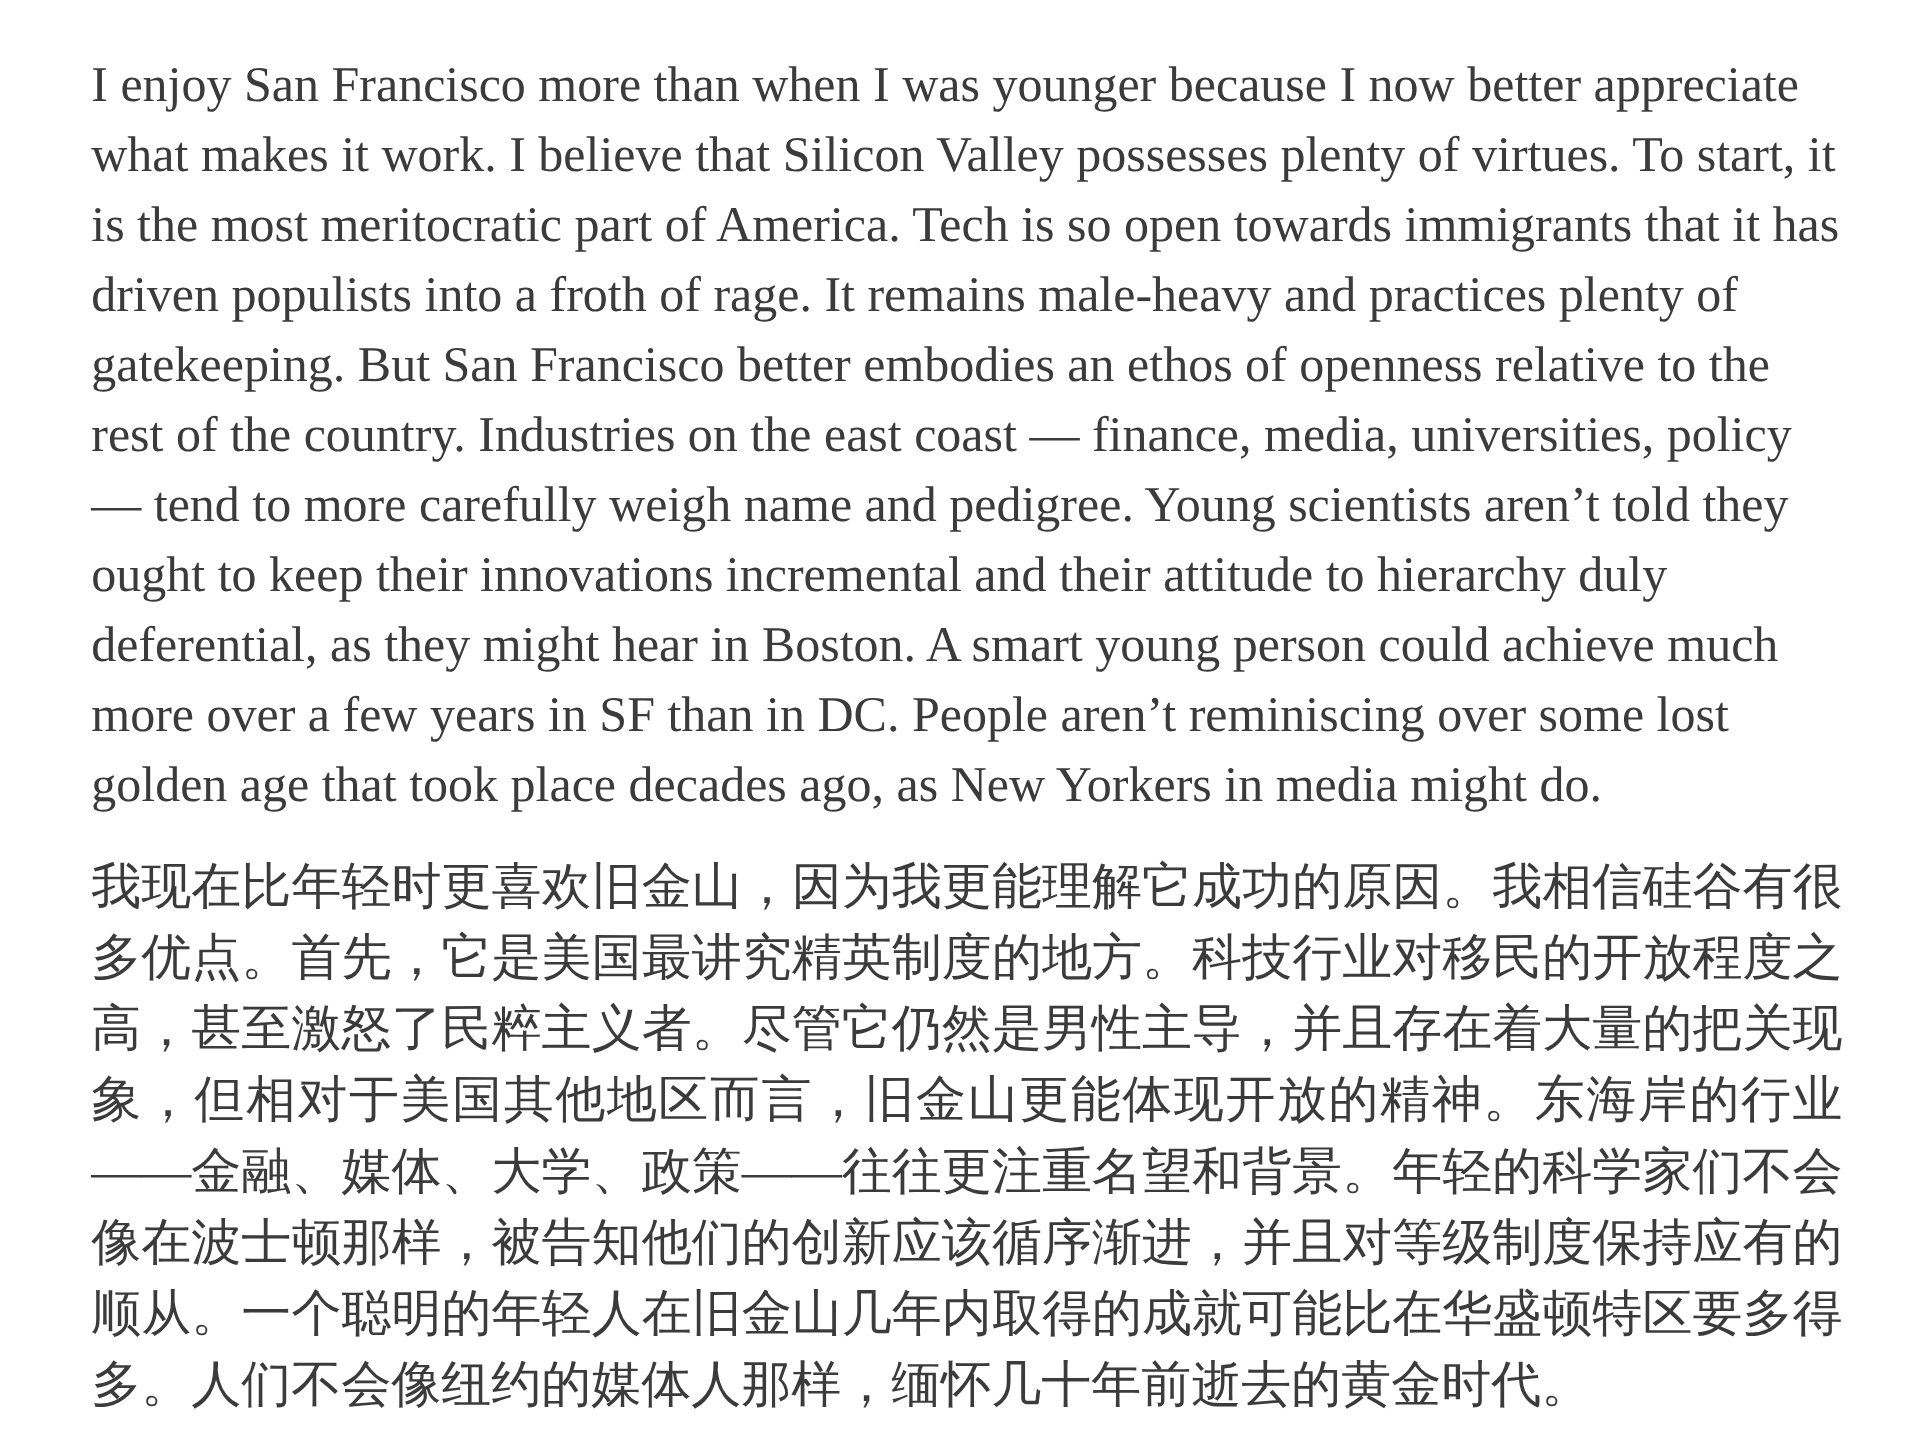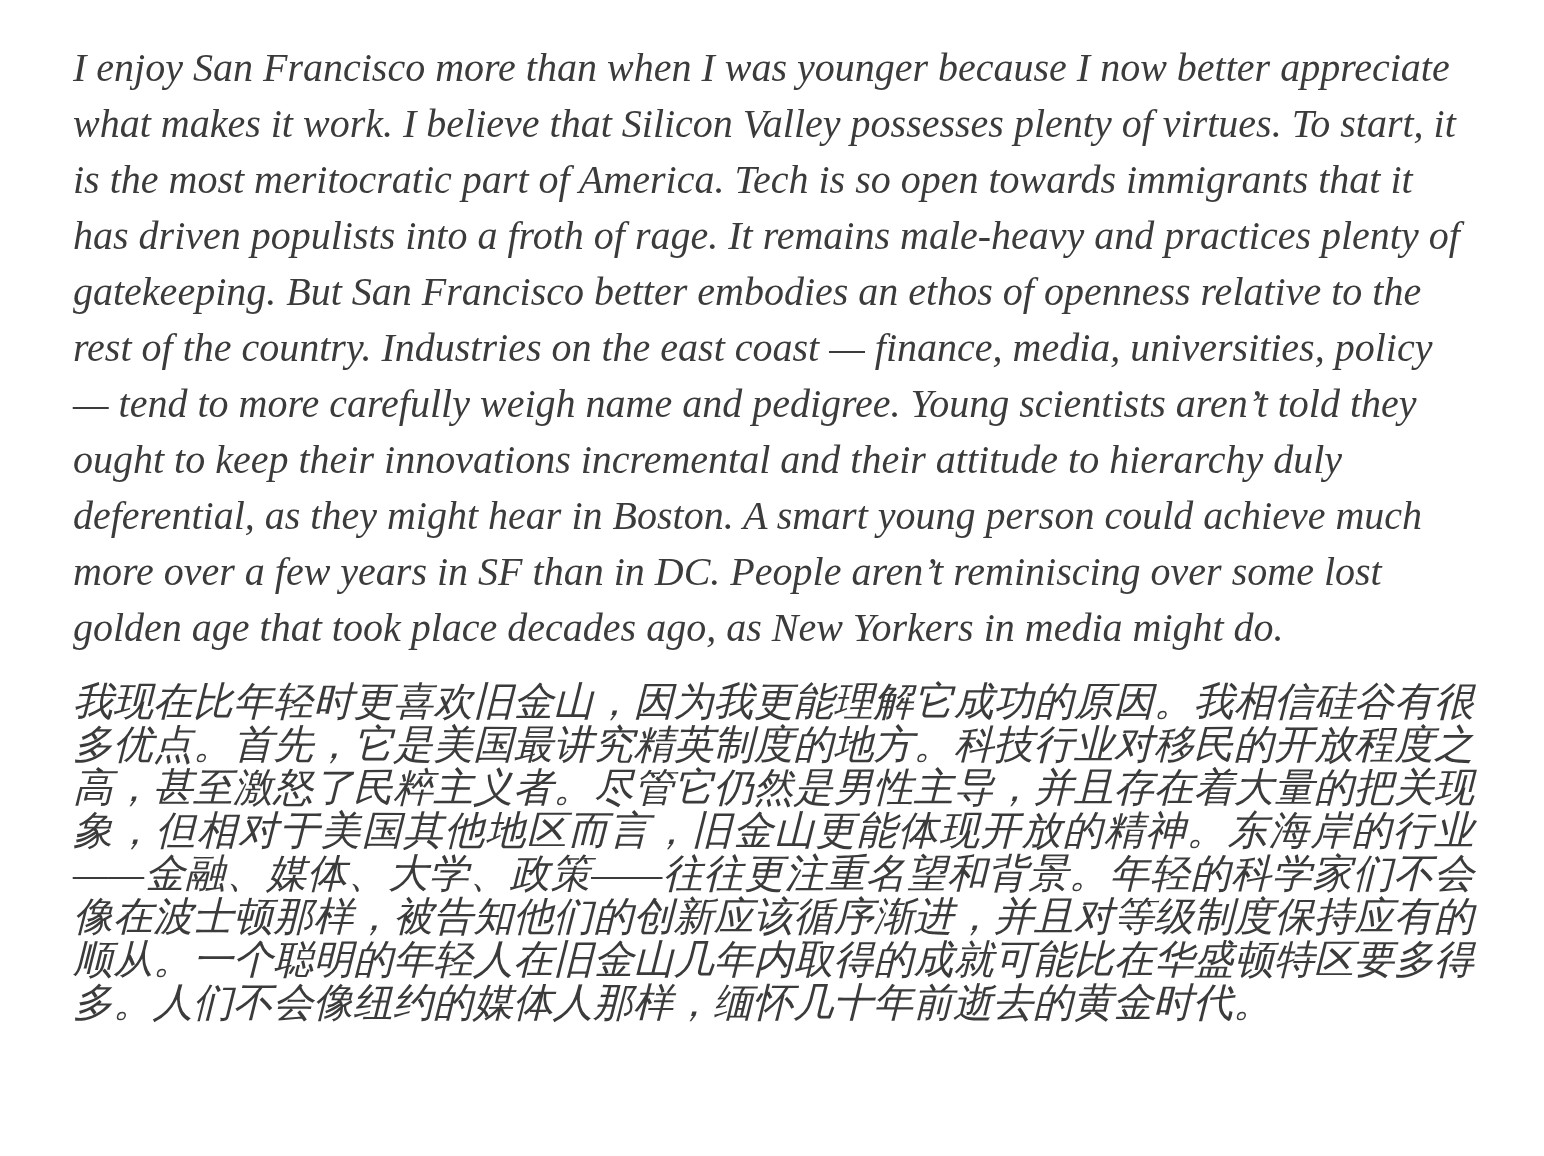--- a/index.html
+++ b/index.html
@@ -18,24 +18,23 @@
     padding: 40px 0 20px 73px;
     font-family: "Liberation Serif", "DejaVu Serif", serif;
     font-size: 40px;
     line-height: 56px;
     color: #3b3b3b;
     text-align: left;
   }
   .para {
     margin: 0 1px 24px 0;
     word-wrap: break-word;
-    font-style: italic;
   }
   .para-zh {
-    line-height: 43px;
+    line-height: 57px;
     text-align: justify;
   }
 </style>
 </head>
 <body style="background: rgb(255, 255, 255);">
 
 <main class="article" style="color: rgb(59, 59, 59);">
   <p class="para para-en">I enjoy San Francisco more than when I was younger because I now better appreciate what makes it work. I believe that Silicon Valley possesses plenty of virtues. To start, it is the most meritocratic part of America. Tech is so open towards immigrants that it has driven populists into a froth of rage. It remains male-heavy and practices plenty of gatekeeping. But San Francisco better embodies an ethos of openness relative to the rest of the country. Industries on the east coast — finance, media, universities, policy — tend to more carefully weigh name and pedigree. Young scientists aren’t told they ought to keep their innovations incremental and their attitude to hierarchy duly deferential, as they might hear in Boston. A smart young person could achieve much more over a few years in SF than in DC. People aren’t reminiscing over some lost golden age that took place decades ago, as New Yorkers in media might do.</p>
   <p class="para para-zh">我现在比年轻时更喜欢旧金山，因为我更能理解它成功的原因。我相信硅谷有很多优点。首先，它是美国最讲究精英制度的地方。科技行业对移民的开放程度之高，甚至激怒了民粹主义者。尽管它仍然是男性主导，并且存在着大量的把关现象，但相对于美国其他地区而言，旧金山更能体现开放的精神。东海岸的行业——金融、媒体、大学、政策——往往更注重名望和背景。年轻的科学家们不会像在波士顿那样，被告知他们的创新应该循序渐进，并且对等级制度保持应有的顺从。一个聪明的年轻人在旧金山几年内取得的成就可能比在华盛顿特区要多得多。人们不会像纽约的媒体人那样，缅怀几十年前逝去的黄金时代。</p>
 </main>

